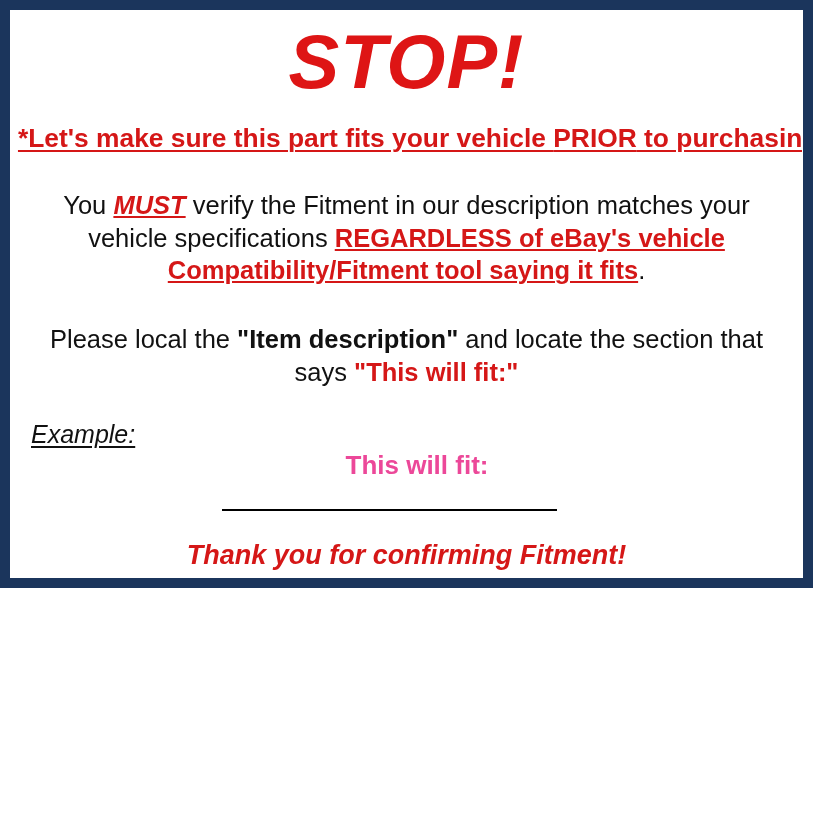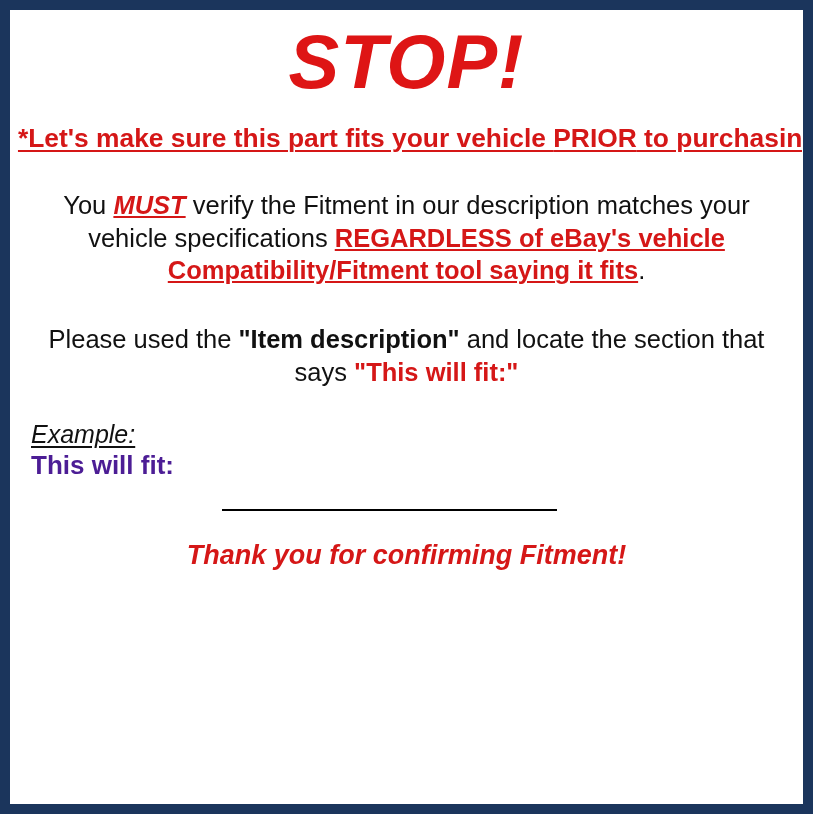--- a/index.html
+++ b/index.html
@@ -6,21 +6,21 @@
     margin: 0;
     padding: 0;
     background: #ffffff;
   }
   body {
     font-family: "Liberation Sans", sans-serif;
   }
   #notice-card {
     position: relative;
     width: 813px;
-    height: 814px;
+    height: 588px;
     box-sizing: border-box;
     background: #ffffff;
     border: 10px solid #1b355c;
     overflow: hidden;
   }
   .inner {
     position: relative;
     width: 100%;
     height: 100%;
     background: #ffffff;
@@ -104,25 +104,26 @@
     color: #111111;
     font-style: italic;
     font-size: 25px;
     line-height: 1.15;
     display: inline-block;
     text-decoration: underline;
     text-decoration-thickness: 1.5px;
     text-underline-offset: 3px;
   }
   .example-fit {
-    color: #4c1d95;
+    color: #ec4899;
     font-weight: bold;
     font-size: 26px;
     line-height: 1.15;
     margin-top: 2px;
+    text-align: center;
   }
   .example-spec {
     color: #d51717;
     font-weight: bold;
     font-size: 21.5px;
     line-height: 1.15;
     margin-top: 26px;
     letter-spacing: -0.1px;
   }
 
@@ -158,21 +159,21 @@
 
 <div id="notice-card">
   <div class="inner">
 
     <div class="stop-title">STOP!</div>
 
     <div class="subtitle"><span class="u">*Let's make sure this part fits your vehicle </span><span class="u ital">PRIOR</span><span class="u"> to purchasing*</span></div>
 
     <p class="para p-must"><span>You </span><span class="r-bolditalic-u">MUST</span><span> verify the Fitment in our description matches your vehicle specifications </span><span class="r-bold-u">REGARDLESS of eBay's vehicle Compatibility/Fitment tool saying it fits</span><span>.</span></p>
 
-    <p class="para p-itemdesc"><span>Please used the </span><span class="k-bold">"Item description"</span><span> and locate the section that says </span><span class="r-bold">"This will fit:"</span></p>
+    <p class="para p-itemdesc"><span>Please local the </span><span class="k-bold">"Item description"</span><span> and locate the section that says </span><span class="r-bold">"This will fit:"</span></p>
 
     <div class="example-block">
       <div><span class="example-label">Example:</span></div>
       <div class="example-fit">This will fit:</div>
     </div>
 
     <div class="divider-wrap">
       <div class="divider"></div>
     </div>
 

